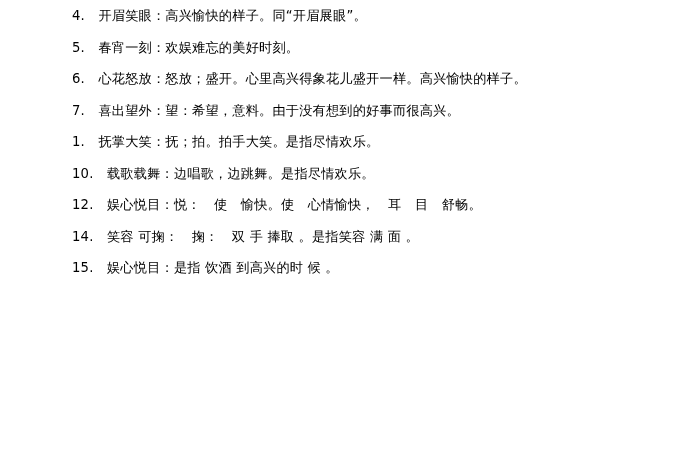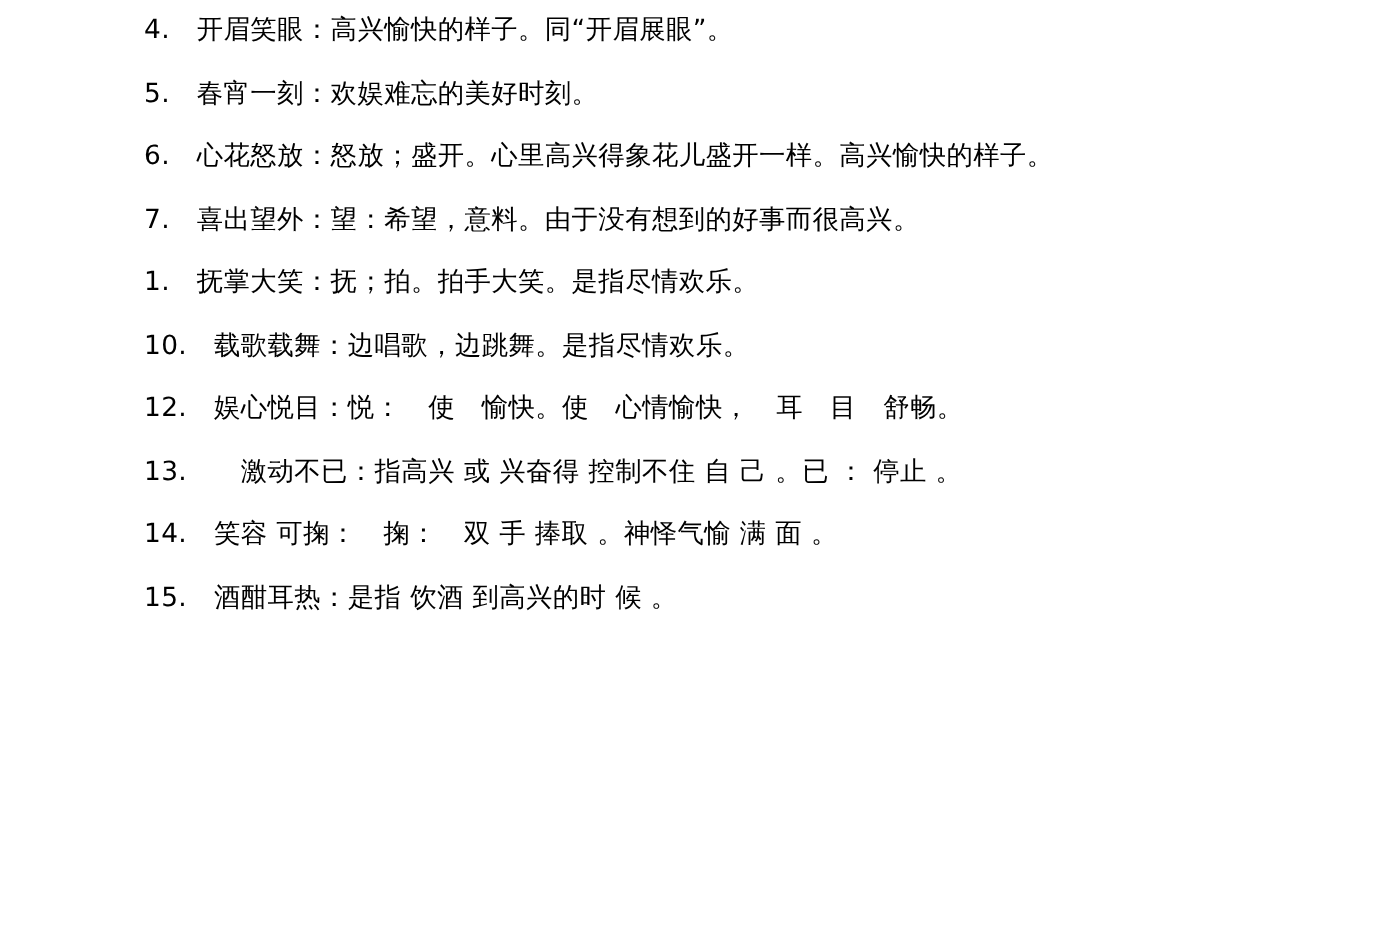--- a/index.html
+++ b/index.html
@@ -41,16 +41,15 @@
 <body>
 
 <div class="page">
   <p class="entry"><span class="num">4.</span>　<span>开眉笑眼：高兴愉快的样子。同“开眉展眼”。</span></p>
   <p class="entry"><span class="num">5.</span>　<span>春宵一刻：欢娱难忘的美好时刻。</span></p>
   <p class="entry"><span class="num">6.</span>　<span>心花怒放：怒放；盛开。心里高兴得象花儿盛开一样。高兴愉快的样子。</span></p>
   <p class="entry"><span class="num">7.</span>　<span>喜出望外：望：希望，意料。由于没有想到的好事而很高兴。</span></p>
   <p class="entry"><span class="num">1.</span>　<span>抚掌大笑：抚；拍。拍手大笑。是指尽情欢乐。</span></p>
   <p class="entry"><span class="num">10.</span>　<span>载歌载舞：边唱歌，边跳舞。是指尽情欢乐。</span></p>
   <p class="entry"><span class="num">12.</span>　<span>娱心悦目：悦：　使　愉快。使　心情愉快，　耳　目　舒畅。</span></p>
-  <p class="entry"><span class="num">13.</span>　<span>　激动不已：指高兴 或 兴奋得 控制不住 自 己 。已 ： 停止 。</span></p>
-  <p class="entry"><span class="num">14.</span>　<span>笑容 可掬：　掬：　双 手 捧取 。神怿气愉 满 面 。</span></p>
-  <p class="entry"><span class="num">15.</span>　<span>酒酣耳热：是指 饮酒 到高兴的时 候 。</span></p>
+  <p class="entry"><span class="num">14.</span>　<span>笑容 可掬：　掬：　双 手 捧取 。是指笑容 满 面 。</span></p>
+  <p class="entry"><span class="num">15.</span>　<span>娱心悦目：是指 饮酒 到高兴的时 候 。</span></p>
 </div>
 
 </body></html>

